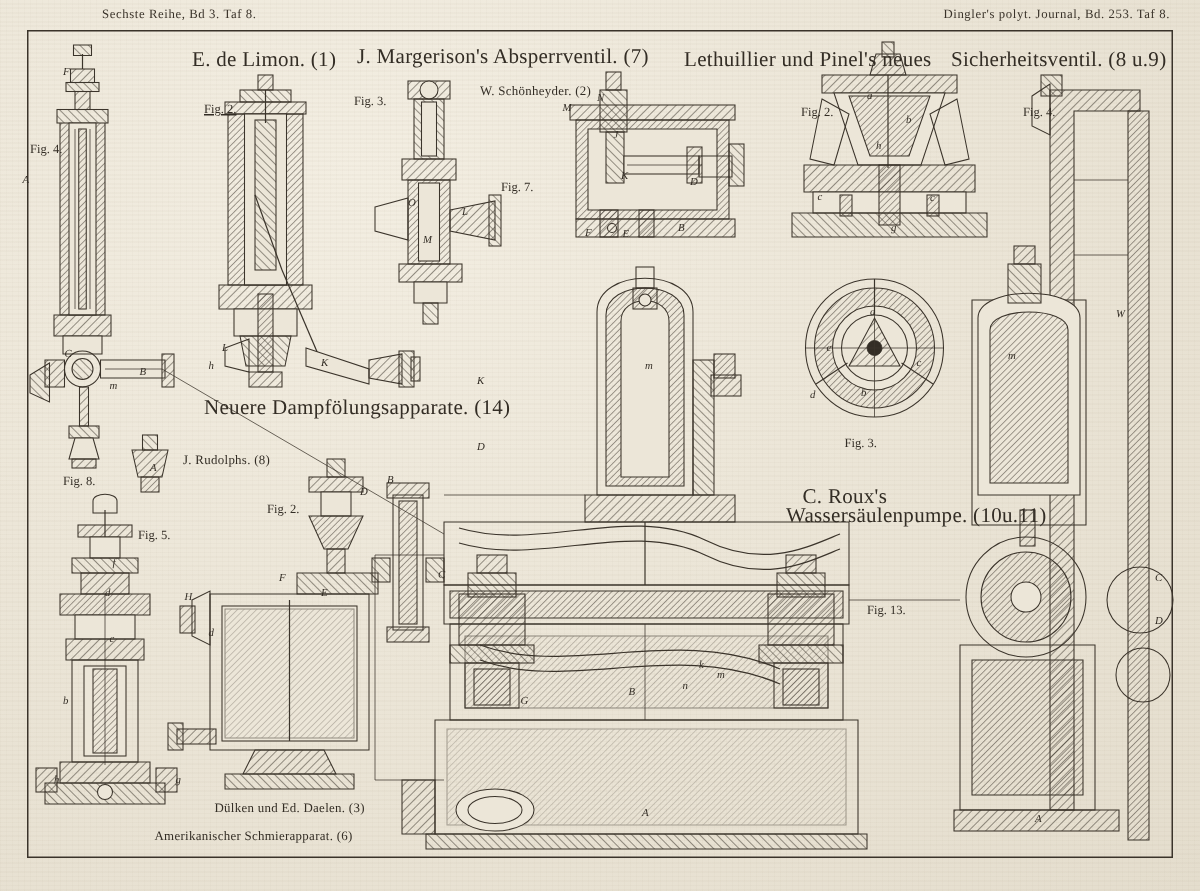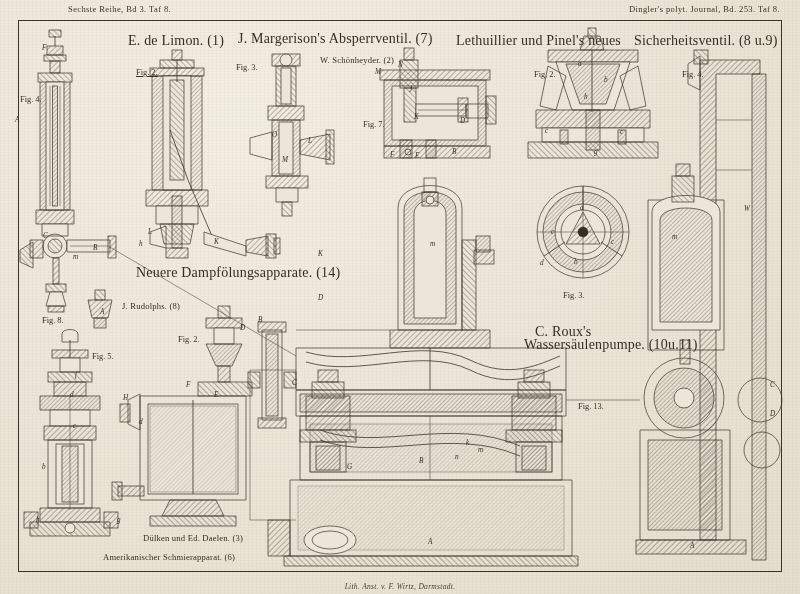--- a/index.html
+++ b/index.html
@@ -340,38 +340,37 @@
       <line x1="108" y1="246" x2="296" y2="356" class="ln-t"></line>
       <line x1="296" y1="330" x2="390" y2="330" class="ln-t"></line>
       <line x1="566" y1="400" x2="640" y2="400" class="ln-t"></line>
     </g>
   </svg>
 
   <div class="frame"></div>
 
   <div class="hdr hdr-l">Sechste Reihe, Bd 3. Taf 8.</div>
   <div class="hdr hdr-r">Dingler's polyt. Journal, Bd. 253. Taf 8.</div>
-  <div class="footer">Lith. Anst. v. F. Wirtz, Darmstadt.</div>
 
   <div class="lbl big" style="left:128px;top:33px;">E. de Limon. (1)</div>
   <div class="lbl big" style="left:238px;top:31px;">J. Margerison's Absperrventil. (7)</div>
   <div class="lbl" style="left:320px;top:55px;">W. Schönheyder. (2)</div>
   <div class="lbl big" style="left:456px;top:33px;">Lethuillier und Pinel's neues</div>
   <div class="lbl big" style="left:634px;top:33px;">Sicherheitsventil. (8 u.9)</div>
   <div class="lbl big" style="left:136px;top:265px;">Neuere Dampfölungsapparate. (14)</div>
   <div class="lbl" style="left:122px;top:301px;">J. Rudolphs. (8)</div>
   <div class="lbl big" style="left:535px;top:324px;text-align:right;">C. Roux's</div>
   <div class="lbl big" style="left:524px;top:337px;">Wassersäulenpumpe. (10u.11)</div>
   <div class="lbl" style="left:143px;top:533px;">Dülken und Ed. Daelen. (3)</div>
   <div class="lbl" style="left:103px;top:552px;">Amerikanischer Schmierapparat. (6)</div>
 
   <div class="fig" style="left:20px;top:95px;">Fig. 4.</div>
   <div class="fig" style="left:136px;top:68px;text-decoration:underline;">Fig. 2.</div>
   <div class="fig" style="left:236px;top:63px;">Fig. 3.</div>
-  <div class="fig" style="left:363px;top:120px;">Fig. 7.</div>
+  <div class="fig" style="left:334px;top:120px;">Fig. 7.</div>
   <div class="fig" style="left:534px;top:70px;">Fig. 2.</div>
   <div class="fig" style="left:682px;top:70px;">Fig. 4.</div>
   <div class="fig" style="left:563px;top:291px;">Fig. 3.</div>
   <div class="fig" style="left:42px;top:316px;">Fig. 8.</div>
   <div class="fig" style="left:92px;top:352px;font-family:Liberation Serif, serif;">Fig. 5.</div>
   <div class="fig" style="left:178px;top:335px;">Fig. 2.</div>
   <div class="fig" style="left:578px;top:402px;">Fig. 13.</div>
 
   <div class="lbl small" style="left:42px;top:44px;">F</div>
   <div class="lbl small" style="left:15px;top:116px;">A</div>

